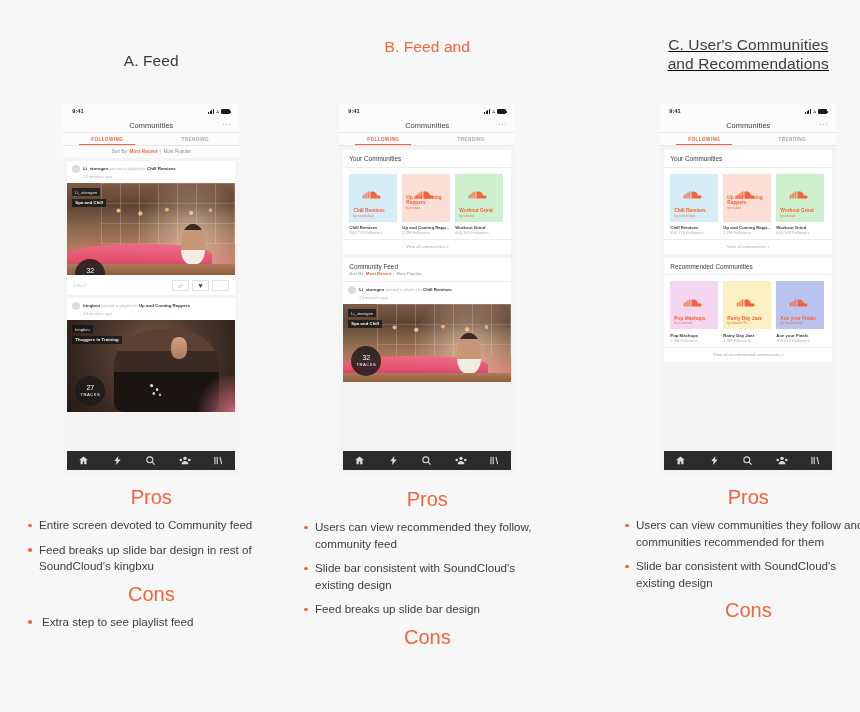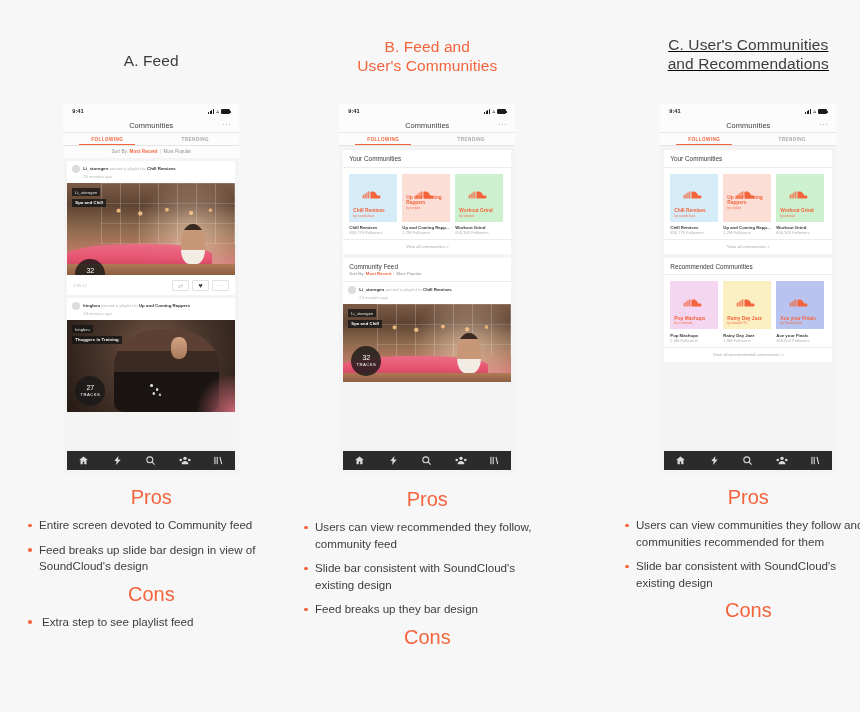--- a/index.html
+++ b/index.html
@@ -432,33 +432,32 @@
               <path d="M14 4.6 16.3 4l3.8 15.4-2.3.6z"></path>
             </svg>
           </span>
       </div>
     </div>
 
     <div class="pc" style="top: 486px;">
       <h3 class="pc-h">Pros</h3>
       <ul class="pc-list">
         <li>Entire screen devoted to Community feed</li>
-        <li>Feed breaks up slide bar design in view of SoundCloud's design</li>
+        <li>Feed breaks up slide bar design in rest of SoundCloud's kingbxu</li>
       </ul>
       <h3 class="pc-h">Cons</h3>
       <ul class="pc-list">
         <li style="padding-left:16px">Extra step to see playlist feed</li>
       </ul>
     </div>
   </div>
 
   <div class="col col-b">
     <div class="col-title accent" style="margin-top:38px">
       <div>B. Feed and</div>
-      <div>User's Communities</div>
     </div>
 
     <div class="phone">
       <div class="statusbar">
         <span class="status-time">9:41</span>
         <span class="status-icons">
           <span class="sig">
               <i></i>
               <i></i>
               <i></i>
@@ -614,21 +613,21 @@
             </svg>
           </span>
       </div>
     </div>
 
     <div class="pc" style="top: 488px;">
       <h3 class="pc-h">Pros</h3>
       <ul class="pc-list">
         <li>Users can view recommended they follow, community feed</li>
         <li>Slide bar consistent with SoundCloud's existing design</li>
-        <li>Feed breaks up they bar design</li>
+        <li>Feed breaks up slide bar design</li>
       </ul>
       <h3 class="pc-h">Cons</h3>
     </div>
   </div>
 
   <div class="col col-c">
     <div class="col-title" style="margin-top:36px">
       <div>C. User's Communities</div>
       <div>and Recommendations</div>
     </div>

